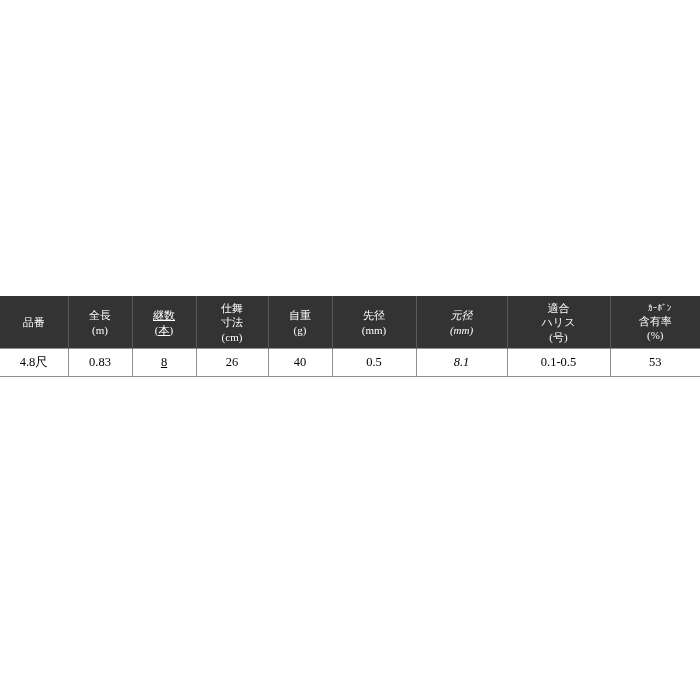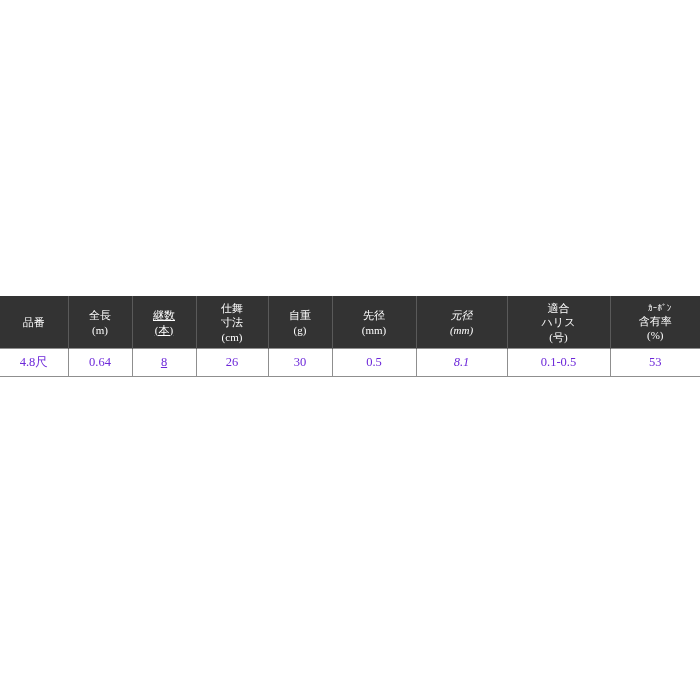--- a/index.html
+++ b/index.html
@@ -66,21 +66,21 @@
     font-family: "Liberation Serif", "DejaVu Serif", serif;
   }
   thead tr.header-row th .hl-kana-narrow {
     font-size: 9px;
     letter-spacing: 0.2px;
     padding-left: 9px;
   }
   tbody tr.data-row td {
     height: 28px;
     font-size: 12.5px;
-    color: #6d28d9;
+    color: #000000;
     border-top: 1px solid #8f8f8f;
     border-bottom: 1px solid #8f8f8f;
   }
   tbody tr.row-odd td {
     background: #ffffff;
   }
   tbody tr.row-even td {
     background: #e0e0e0;
   }
   .col-0 { width: 68px; }
@@ -137,24 +137,24 @@
             <th class="col-8">
               <span class="hl hl-kana-narrow">ｶｰﾎﾞﾝ</span>
               <span class="hl">含有率</span>
               <span class="hl hl-unit">(%)</span>
             </th>
           </tr>
       </thead>
       <tbody>
           <tr class="data-row row-odd">
             <td class="col-0">4.8尺</td>
-            <td class="col-1">0.64</td>
+            <td class="col-1">0.83</td>
             <td class="col-2">8</td>
             <td class="col-3">26</td>
-            <td class="col-4">30</td>
+            <td class="col-4">40</td>
             <td class="col-5">0.5</td>
             <td class="col-6">8.1</td>
             <td class="col-7">0.1-0.5</td>
             <td class="col-8">53</td>
           </tr>
         </tbody>
     </table>
   </div>
 </div>
 

